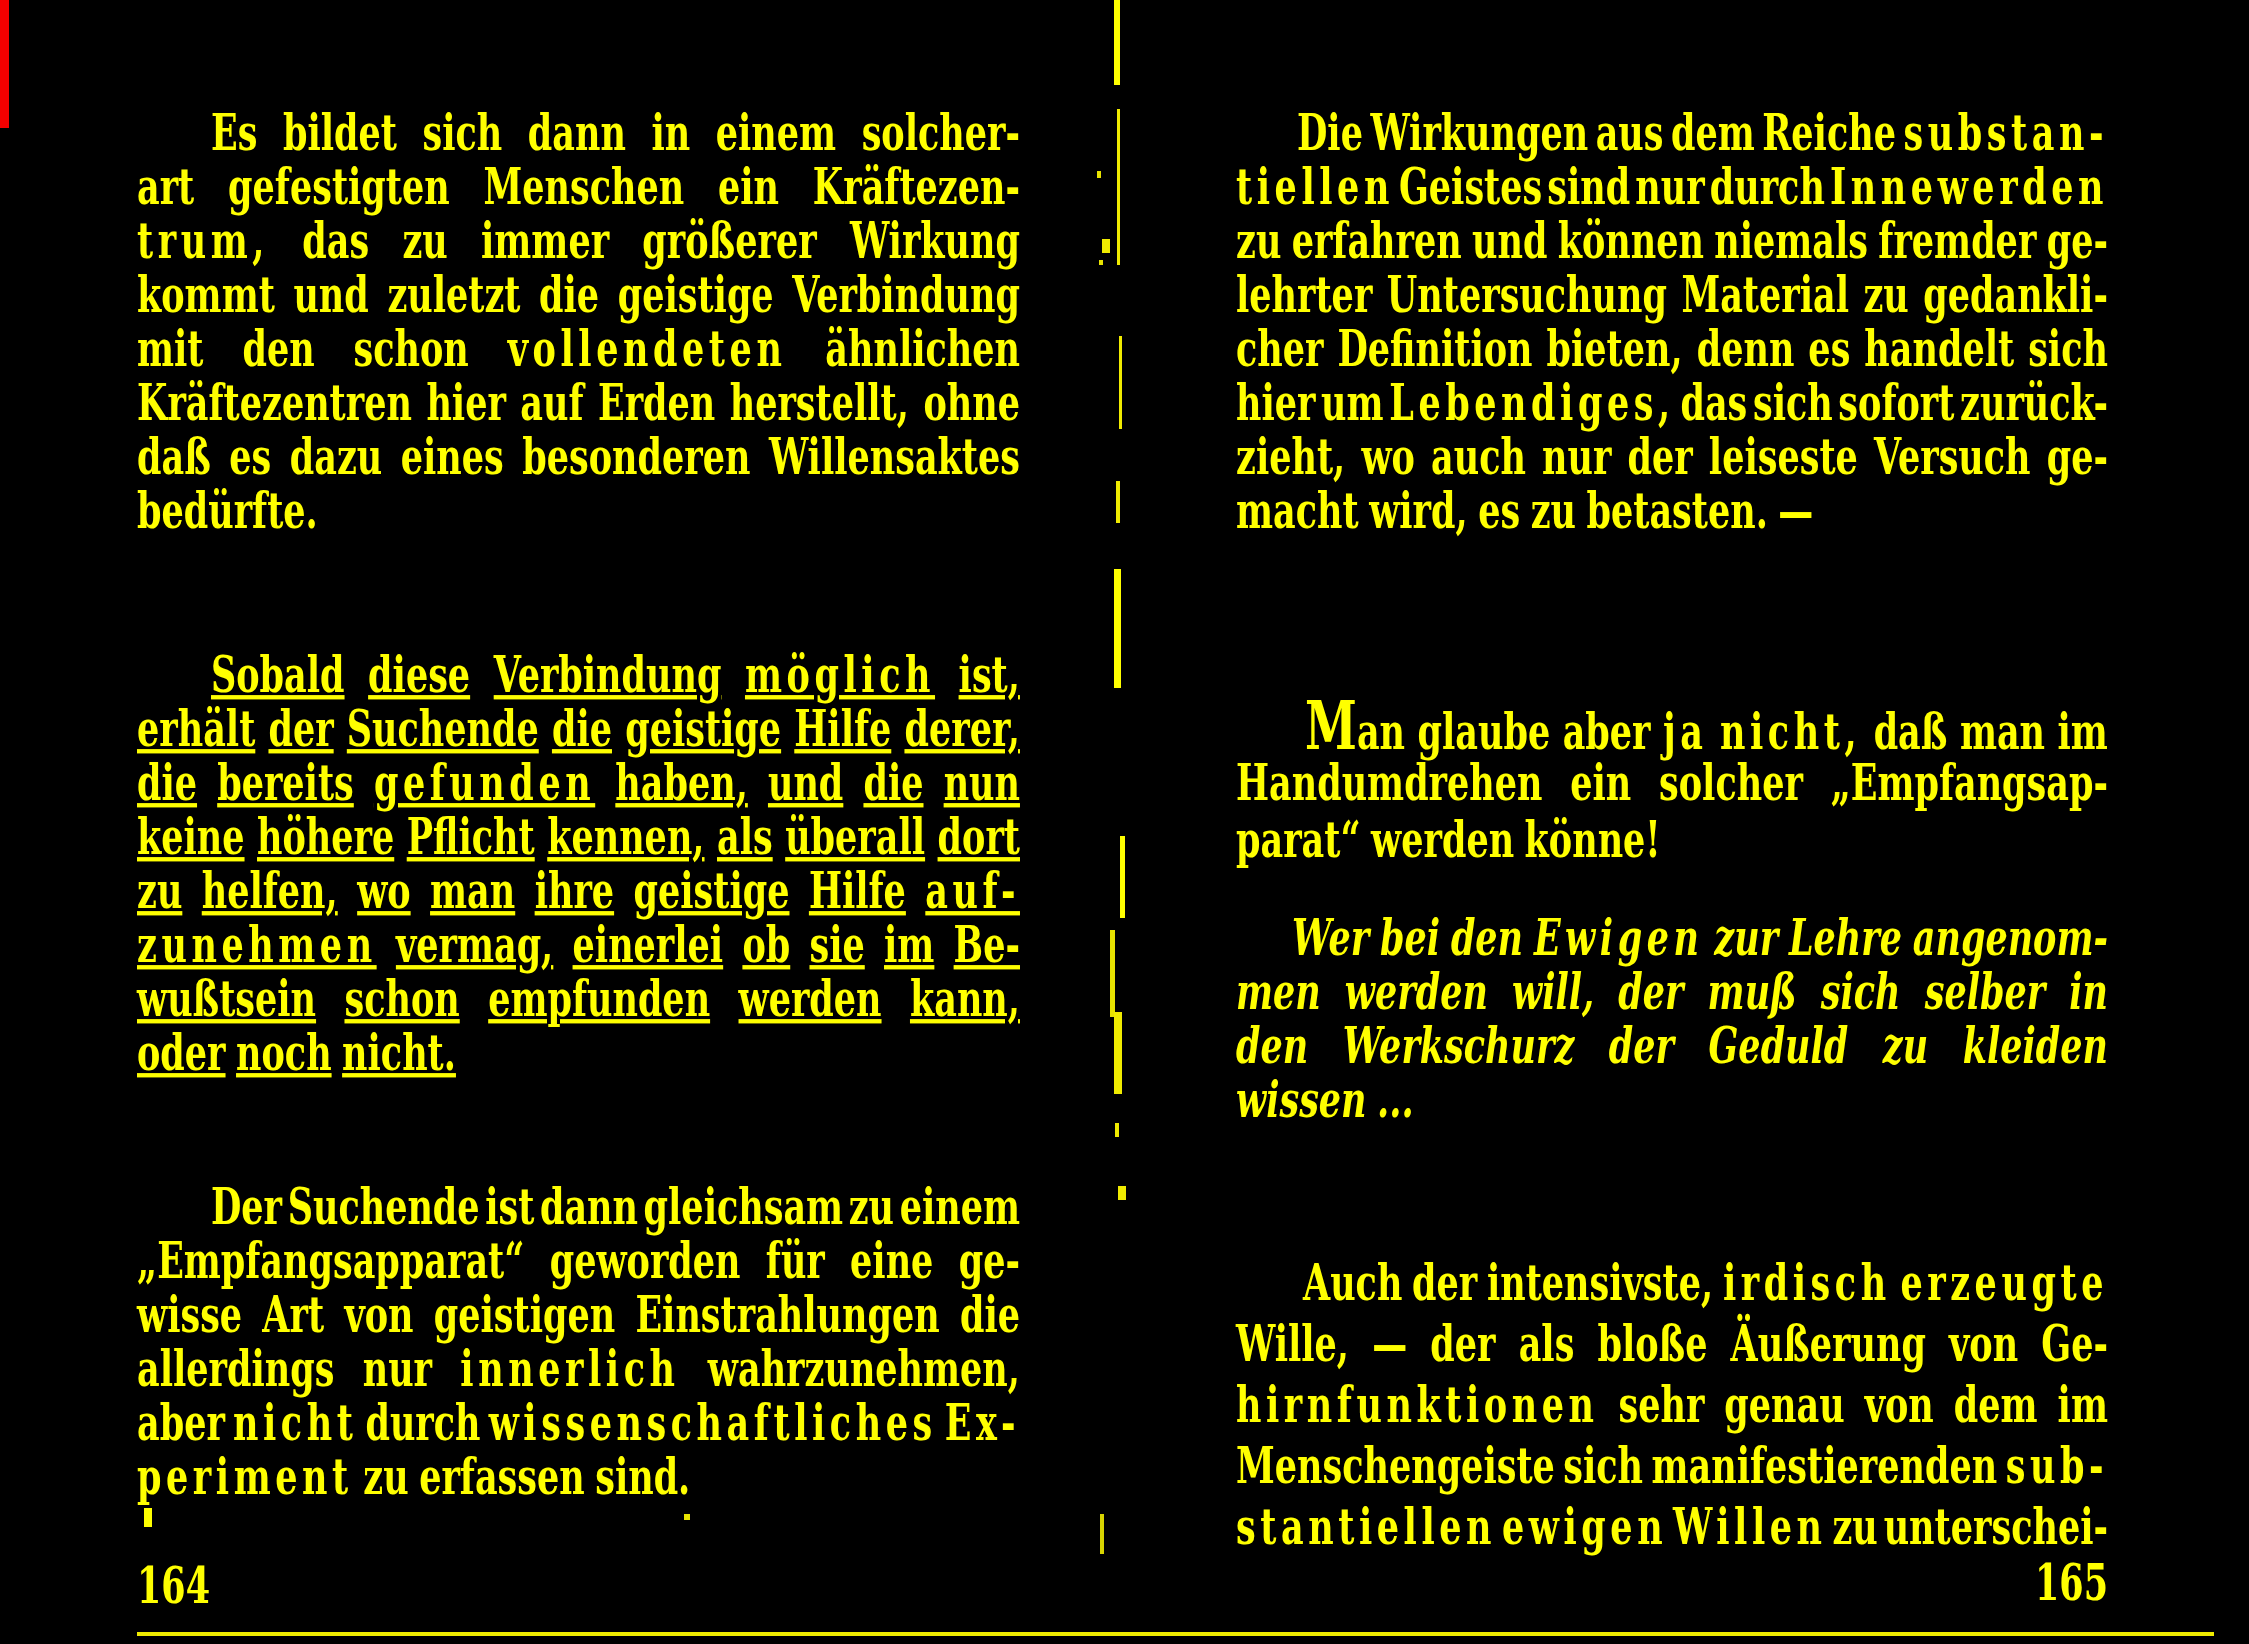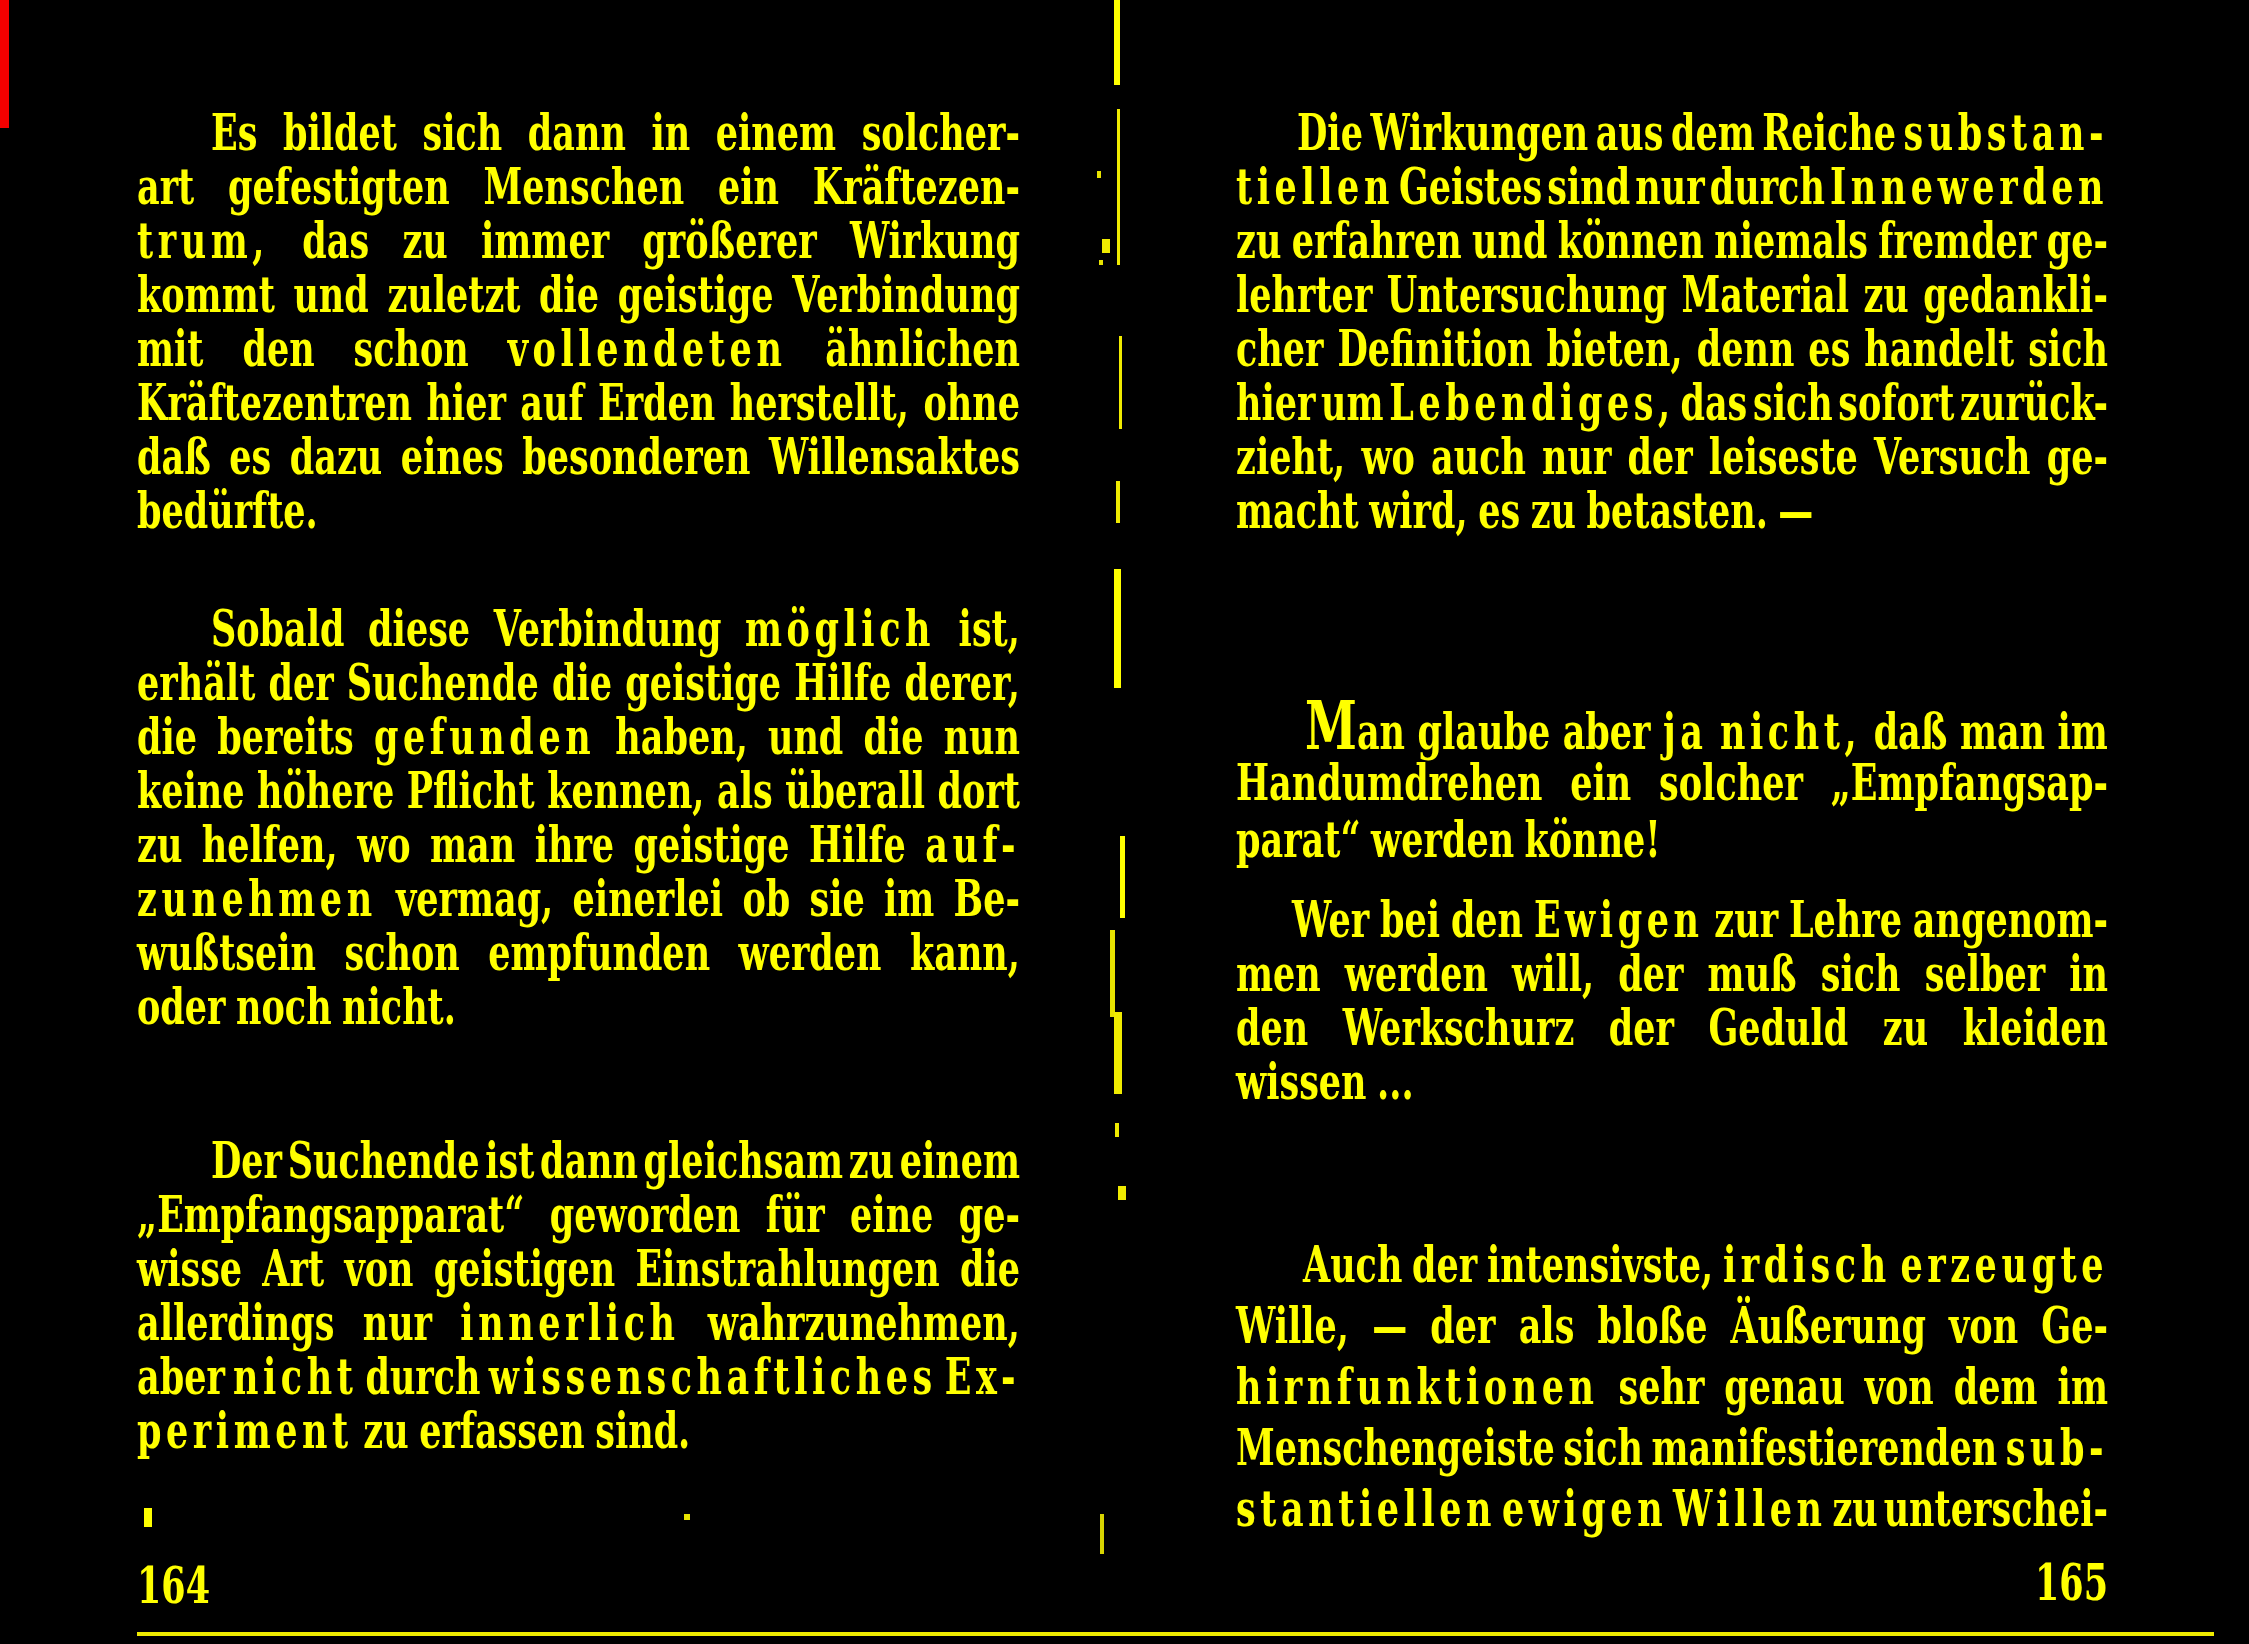--- a/index.html
+++ b/index.html
@@ -37,21 +37,21 @@
     <div class="para" style="margin-top: 0px;">
       <div class="line" style="padding-left: 74px; height: 54px; line-height: 54px;"><span class="w"><span>Es</span></span><span class="w"><span>bildet</span></span><span class="w"><span>sich</span></span><span class="w"><span>dann</span></span><span class="w"><span>in</span></span><span class="w"><span>einem</span></span><span class="w"><span>solcher-</span></span></div>
       <div class="line" style="height: 54px; line-height: 54px;"><span class="w"><span>art</span></span><span class="w"><span>gefestigten</span></span><span class="w"><span>Menschen</span></span><span class="w"><span>ein</span></span><span class="w"><span>Kräftezen-</span></span></div>
       <div class="line" style="height: 54px; line-height: 54px;"><span class="w"><span class="sp">trum,</span></span><span class="w"><span>das</span></span><span class="w"><span>zu</span></span><span class="w"><span>immer</span></span><span class="w"><span>größerer</span></span><span class="w"><span>Wirkung</span></span></div>
       <div class="line" style="height: 54px; line-height: 54px;"><span class="w"><span>kommt</span></span><span class="w"><span>und</span></span><span class="w"><span>zuletzt</span></span><span class="w"><span>die</span></span><span class="w"><span>geistige</span></span><span class="w"><span>Verbindung</span></span></div>
       <div class="line" style="height: 54px; line-height: 54px;"><span class="w"><span>mit</span></span><span class="w"><span>den</span></span><span class="w"><span>schon</span></span><span class="w"><span class="sp">vollendeten</span></span><span class="w"><span>ähnlichen</span></span></div>
       <div class="line" style="height: 54px; line-height: 54px;"><span class="w"><span>Kräftezentren</span></span><span class="w"><span>hier</span></span><span class="w"><span>auf</span></span><span class="w"><span>Erden</span></span><span class="w"><span>herstellt,</span></span><span class="w"><span>ohne</span></span></div>
       <div class="line" style="height: 54px; line-height: 54px;"><span class="w"><span>daß</span></span><span class="w"><span>es</span></span><span class="w"><span>dazu</span></span><span class="w"><span>eines</span></span><span class="w"><span>besonderen</span></span><span class="w"><span>Willensaktes</span></span></div>
       <div class="line endline" style="height: 54px; line-height: 54px;"><span class="w"><span>bedürfte.</span></span></div>
     </div>
-    <div class="para" style="margin-top: 64px;">
+    <div class="para" style="margin-top: 110px; text-decoration: underline;">
       <div class="line" style="padding-left: 74px; height: 54px; line-height: 54px;"><span class="w"><span>Sobald</span></span><span class="w"><span>diese</span></span><span class="w"><span>Verbindung</span></span><span class="w"><span class="sp">möglich</span></span><span class="w"><span>ist,</span></span></div>
       <div class="line" style="height: 54px; line-height: 54px;"><span class="w"><span>erhält</span></span><span class="w"><span>der</span></span><span class="w"><span>Suchende</span></span><span class="w"><span>die</span></span><span class="w"><span>geistige</span></span><span class="w"><span>Hilfe</span></span><span class="w"><span>derer,</span></span></div>
       <div class="line" style="height: 54px; line-height: 54px;"><span class="w"><span>die</span></span><span class="w"><span>bereits</span></span><span class="w"><span class="sp">gefunden</span></span><span class="w"><span>haben,</span></span><span class="w"><span>und</span></span><span class="w"><span>die</span></span><span class="w"><span>nun</span></span></div>
       <div class="line" style="height: 54px; line-height: 54px;"><span class="w"><span>keine</span></span><span class="w"><span>höhere</span></span><span class="w"><span>Pflicht</span></span><span class="w"><span>kennen,</span></span><span class="w"><span>als</span></span><span class="w"><span>überall</span></span><span class="w"><span>dort</span></span></div>
       <div class="line" style="height: 54px; line-height: 54px;"><span class="w"><span>zu</span></span><span class="w"><span>helfen,</span></span><span class="w"><span>wo</span></span><span class="w"><span>man</span></span><span class="w"><span>ihre</span></span><span class="w"><span>geistige</span></span><span class="w"><span>Hilfe</span></span><span class="w"><span class="sp">auf-</span></span></div>
       <div class="line" style="height: 54px; line-height: 54px;"><span class="w"><span class="sp">zunehmen</span></span><span class="w"><span>vermag,</span></span><span class="w"><span>einerlei</span></span><span class="w"><span>ob</span></span><span class="w"><span>sie</span></span><span class="w"><span>im</span></span><span class="w"><span>Be-</span></span></div>
       <div class="line" style="height: 54px; line-height: 54px;"><span class="w"><span>wußtsein</span></span><span class="w"><span>schon</span></span><span class="w"><span>empfunden</span></span><span class="w"><span>werden</span></span><span class="w"><span>kann,</span></span></div>
       <div class="line endline" style="height: 54px; line-height: 54px;"><span class="w"><span>oder</span></span><span class="w"><span>noch</span></span><span class="w"><span>nicht.</span></span></div>
     </div>
     <div class="para" style="margin-top: 100px;">
@@ -72,21 +72,21 @@
       <div class="line" style="height: 54px; line-height: 54px;"><span class="w"><span>cher</span></span><span class="w"><span>Definition</span></span><span class="w"><span>bieten,</span></span><span class="w"><span>denn</span></span><span class="w"><span>es</span></span><span class="w"><span>handelt</span></span><span class="w"><span>sich</span></span></div>
       <div class="line" style="height: 54px; line-height: 54px;"><span class="w"><span>hier</span></span><span class="w"><span>um</span></span><span class="w"><span class="sp">Lebendiges,</span></span><span class="w"><span>das</span></span><span class="w"><span>sich</span></span><span class="w"><span>sofort</span></span><span class="w"><span>zurück-</span></span></div>
       <div class="line" style="height: 54px; line-height: 54px;"><span class="w"><span>zieht,</span></span><span class="w"><span>wo</span></span><span class="w"><span>auch</span></span><span class="w"><span>nur</span></span><span class="w"><span>der</span></span><span class="w"><span>leiseste</span></span><span class="w"><span>Versuch</span></span><span class="w"><span>ge-</span></span></div>
       <div class="line endline" style="height: 54px; line-height: 54px;"><span class="w"><span>macht</span></span><span class="w"><span>wird,</span></span><span class="w"><span>es</span></span><span class="w"><span>zu</span></span><span class="w"><span>betasten.</span></span><span class="w"><span>—</span></span></div>
     </div>
     <div class="para" style="margin-top: 159px;">
       <div class="line" style="padding-left: 69px; height: 57px; line-height: 57px;"><span class="w"><span class="big">M</span><span>an</span></span><span class="w"><span>glaube</span></span><span class="w"><span>aber</span></span><span class="w"><span class="sp">ja</span></span><span class="w"><span class="sp">nicht,</span></span><span class="w"><span>daß</span></span><span class="w"><span>man</span></span><span class="w"><span>im</span></span></div>
       <div class="line" style="height: 57px; line-height: 57px;"><span class="w"><span>Handumdrehen</span></span><span class="w"><span>ein</span></span><span class="w"><span>solcher</span></span><span class="w"><span>„Empfangsap-</span></span></div>
       <div class="line endline" style="height: 57px; line-height: 57px;"><span class="w"><span>parat“</span></span><span class="w"><span>werden</span></span><span class="w"><span>könne!</span></span></div>
     </div>
-    <div class="para" style="margin-top: 25px;">
+    <div class="para" style="margin-top: 43px; font-style: italic;">
       <div class="line" style="padding-left: 56px; height: 54px; line-height: 54px;"><span class="w"><span>Wer</span></span><span class="w"><span>bei</span></span><span class="w"><span>den</span></span><span class="w"><span class="sp">Ewigen</span></span><span class="w"><span>zur</span></span><span class="w"><span>Lehre</span></span><span class="w"><span>angenom-</span></span></div>
       <div class="line" style="height: 54px; line-height: 54px;"><span class="w"><span>men</span></span><span class="w"><span>werden</span></span><span class="w"><span>will,</span></span><span class="w"><span>der</span></span><span class="w"><span>muß</span></span><span class="w"><span>sich</span></span><span class="w"><span>selber</span></span><span class="w"><span>in</span></span></div>
       <div class="line" style="height: 54px; line-height: 54px;"><span class="w"><span>den</span></span><span class="w"><span>Werkschurz</span></span><span class="w"><span>der</span></span><span class="w"><span>Geduld</span></span><span class="w"><span>zu</span></span><span class="w"><span>kleiden</span></span></div>
       <div class="line endline" style="height: 54px; line-height: 54px;"><span class="w"><span>wissen</span></span><span class="w"><span>...</span></span></div>
     </div>
     <div class="para" style="margin-top: 125px;">
       <div class="line" style="padding-left: 67px; height: 61px; line-height: 61px;"><span class="w"><span>Auch</span></span><span class="w"><span>der</span></span><span class="w"><span>intensivste,</span></span><span class="w"><span class="sp">irdisch</span></span><span class="w"><span class="sp">erzeugte</span></span></div>
       <div class="line" style="height: 61px; line-height: 61px;"><span class="w"><span>Wille,</span></span><span class="w"><span>—</span></span><span class="w"><span>der</span></span><span class="w"><span>als</span></span><span class="w"><span>bloße</span></span><span class="w"><span>Äußerung</span></span><span class="w"><span>von</span></span><span class="w"><span>Ge-</span></span></div>
       <div class="line" style="height: 61px; line-height: 61px;"><span class="w"><span class="sp">hirnfunktionen</span></span><span class="w"><span>sehr</span></span><span class="w"><span>genau</span></span><span class="w"><span>von</span></span><span class="w"><span>dem</span></span><span class="w"><span>im</span></span></div>
       <div class="line" style="height: 61px; line-height: 61px;"><span class="w"><span>Menschengeiste</span></span><span class="w"><span>sich</span></span><span class="w"><span>manifestierenden</span></span><span class="w"><span class="sp">sub-</span></span></div>

